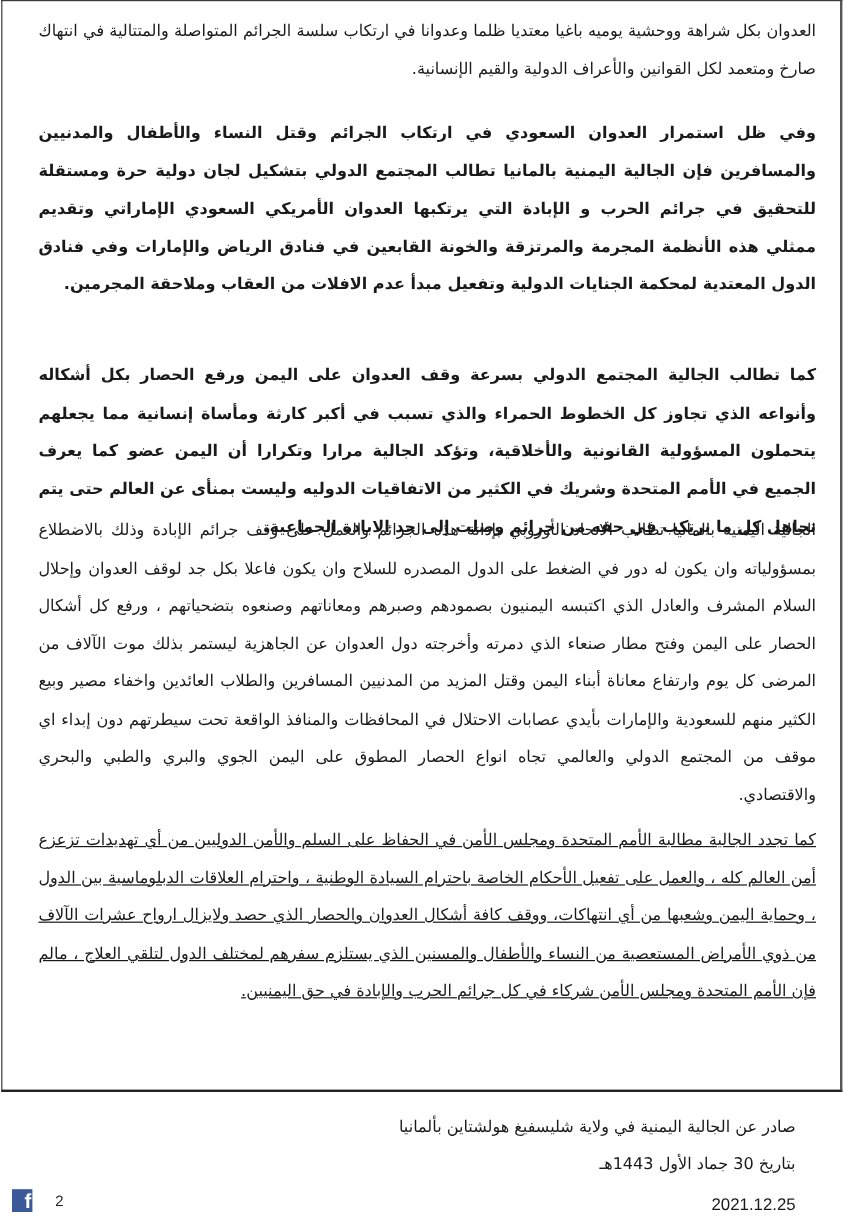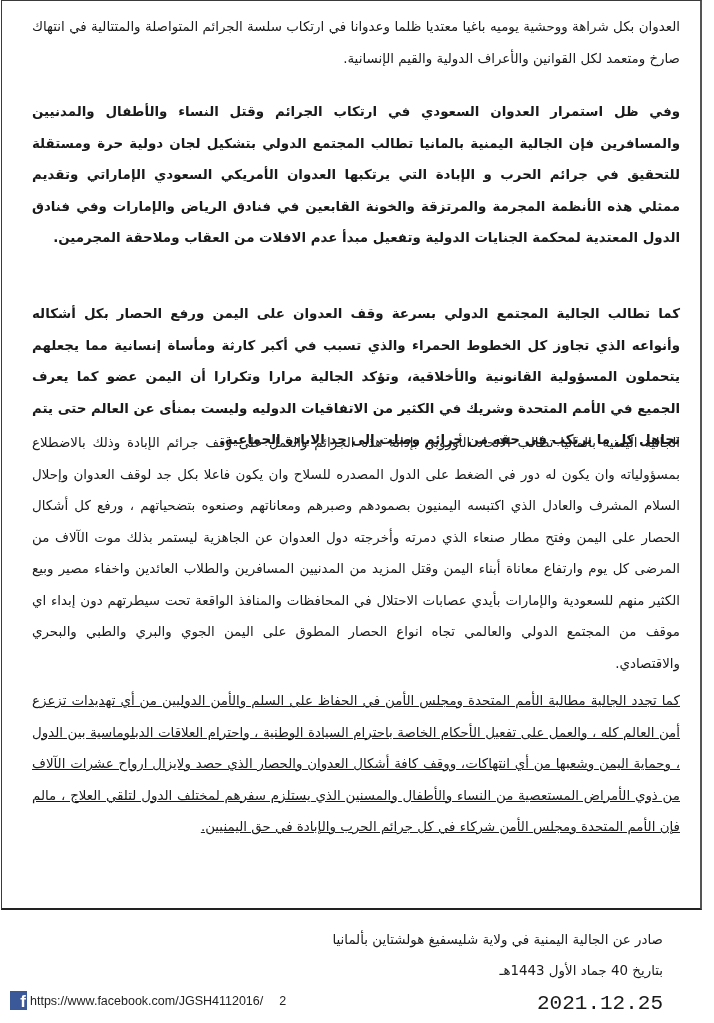--- a/index.html
+++ b/index.html
@@ -53,22 +53,22 @@
       position: absolute;
       top: 883px;
       right: 17px;
       width: 648px;
       line-height: 31px;
       text-align: right;
       margin-top: 40px;
     }
     .sig-line { display: block; }
     .sig-date {
-      font-family: Liberation Mono, monospace;
-      font-size: 21px;
+      font-family: Liberation Sans, sans-serif;
+      font-size: 14px;
       direction: ltr;
       text-align: right;
       margin-top: 2px;
     }
     .footer {
       position: absolute;
       left: 8px;
       top: 990px;
       display: flex;
       align-items: center;
@@ -101,23 +101,22 @@
 <div class="page-frame">
   <div class="doc-body">
     <p class="para para-1">العدوان بكل شراهة  ووحشية يوميه باغيا معتديا ظلما وعدوانا في ارتكاب سلسة الجرائم المتواصلة والمتتالية في انتهاك صارخ ومتعمد لكل القوانين والأعراف الدولية والقيم الإنسانية.</p>
     <p class="para para-2">وفي ظل استمرار العدوان السعودي في ارتكاب الجرائم وقتل النساء والأطفال والمدنيين والمسافرين فإن الجالية اليمنية بالمانيا تطالب المجتمع الدولي بتشكيل لجان دولية حرة ومستقلة للتحقيق  في جرائم الحرب و الإبادة التي يرتكبها العدوان الأمريكي السعودي الإماراتي وتقديم ممثلي هذه  الأنظمة المجرمة  والمرتزقة والخونة القابعين في فنادق الرياض والإمارات وفي فنادق الدول المعتدية لمحكمة الجنايات الدولية  وتفعيل مبدأ عدم الافلات من العقاب وملاحقة المجرمين.</p>
     <p class="para para-3">كما تطالب الجالية المجتمع الدولي بسرعة وقف العدوان على اليمن ورفع الحصار بكل أشكاله وأنواعه الذي تجاوز كل الخطوط الحمراء والذي تسبب في أكبر كارثة ومأساة إنسانية مما يجعلهم يتحملون المسؤولية القانونية والأخلاقية، وتؤكد الجالية مرارا وتكرارا أن اليمن عضو كما يعرف الجميع  في الأمم المتحدة وشريك في الكثير من الاتفاقيات الدوليه وليست بمنأى عن العالم  حتى يتم تجاهل كل ما يرتكب في حقه من جرائم وصلت إلى حد الابادة الجماعية.</p>
     <p class="para para-4">الجالية اليمنية بالمانيا تطالب الاتحاد الأوروبي بإدانة هذه الجرائم والعمل على وقف جرائم الإبادة وذلك بالاضطلاع بمسؤولياته وان يكون له دور في الضغط على الدول المصدره للسلاح وان يكون  فاعلا  بكل جد  لوقف العدوان وإحلال السلام المشرف والعادل الذي اكتبسه اليمنيون بصمودهم وصبرهم ومعاناتهم وصنعوه بتضحياتهم ، ورفع كل أشكال الحصار  على اليمن وفتح مطار صنعاء الذي دمرته وأخرجته دول العدوان عن الجاهزية ليستمر بذلك موت الآلاف من المرضى كل يوم  وارتفاع معاناة أبناء اليمن  وقتل المزيد من المدنيين  المسافرين والطلاب العائدين واخفاء مصير وبيع الكثير  منهم  للسعودية والإمارات بأيدي عصابات الاحتلال في المحافظات والمنافذ الواقعة تحت سيطرتهم   دون إبداء اي موقف من المجتمع الدولي والعالمي تجاه انواع الحصار المطوق على اليمن  الجوي والبري والطبي والبحري والاقتصادي.</p>
     <p class="para para-5">كما تجدد الجالية مطالبة  الأمم المتحدة ومجلس الأمن في الحفاظ على السلم والأمن الدوليين من أي تهديدات تزعزع أمن العالم كله ، والعمل على تفعيل الأحكام الخاصة باحترام السيادة الوطنية ، واحترام العلاقات الدبلوماسية بين الدول ، وحماية اليمن وشعبها من أي انتهاكات، ووقف كافة أشكال العدوان والحصار الذي حصد ولايزال ارواح  عشرات  الآلاف من ذوي الأمراض المستعصية من  النساء والأطفال والمسنين الذي يستلزم سفرهم لمختلف الدول لتلقي العلاج ، مالم فإن الأمم المتحدة ومجلس الأمن شركاء في كل  جرائم الحرب والإبادة  في حق اليمنيين.</p>
 
     <div class="signature">
       <span class="sig-line">صادر  عن الجالية اليمنية في ولاية شليسفيغ هولشتاين بألمانيا</span>
-      <span class="sig-line">بتاريخ 40 جماد الأول 1443هـ</span>
+      <span class="sig-line">بتاريخ 30 جماد الأول 1443هـ</span>
       <span class="sig-line sig-date">2021.12.25</span>
     </div>
   </div>
 
   <div class="footer">
     <span class="fb-icon">f</span>
-    <span class="footer-url">https://www.facebook.com/JGSH4112016/</span>
     <span class="page-number">2</span>
   </div>
 </div>
 
 </body></html>

